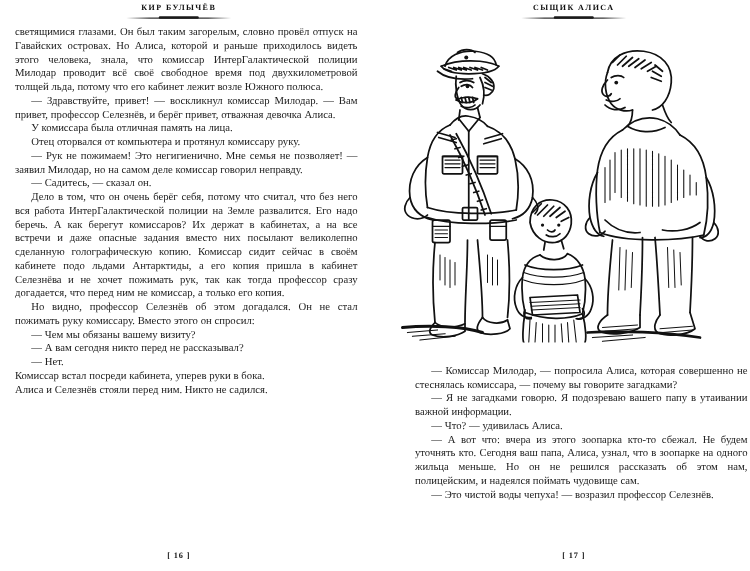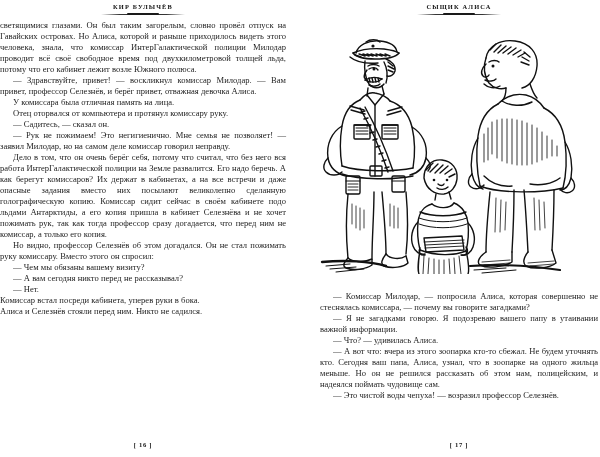--- a/index.html
+++ b/index.html
@@ -73,20 +73,21 @@
     line-height: 11.02px;
     text-align: justify;
     text-align-last: left;
     -webkit-hyphens: manual;
     hyphens: manual;
     word-spacing: 0.1px;
   }
   .textblock p {
     margin: 0;
     text-indent: 13px;
+    padding-left: 12px;
   }
   .textblock p.noindent { text-indent: 0; }
 
   .page-left .textblock { margin-top: 4px; }
   .page-right .textblock { margin-top: 17px; }
 
   
   .folio {
     position: absolute;
     bottom: 9px;
@@ -120,22 +121,22 @@
     <div class="runhead">
       <span>КИР БУЛЫЧЁВ</span>
       <div class="runrule"></div>
     </div>
 
     <div class="textblock">
       <p class="noindent">светящимися глазами. Он был таким загорелым, словно провёл отпуск на Гавайских островах. Но Алиса, которой и раньше приходилось видеть этого человека, знала, что комиссар ИнтерГалактической полиции Милодар проводит всё своё свободное время под двухкилометровой толщей льда, потому что его кабинет лежит возле Южного полюса.</p>
       <p>— Здравствуйте, привет! — воскликнул комиссар Милодар. — Вам привет, профессор Селезнёв, и берёг привет, отважная девочка Алиса.</p>
       <p>У комиссара была отличная память на лица.</p>
       <p>Отец оторвался от компьютера и протянул комиссару руку.</p>
+      <p>— Рук не пожимаем! Это негигиенично. Мне семья не позволяет! — заявил Милодар, но на самом деле комиссар говорил неправду.</p>
       <p>— Садитесь, — сказал он.</p>
-      <p>— Рук не пожимаем! Это негигиенично. Мне семья не позволяет! — заявил Милодар, но на самом деле комиссар говорил неправду.</p>
       <p>Дело в том, что он очень берёг себя, потому что считал, что без него вся работа ИнтерГалактической полиции на Земле развалится. Его надо беречь. А как берегут комиссаров? Их держат в кабинетах, а на все встречи и даже опасные задания вместо них посылают великолепно сделанную голографическую копию. Комиссар сидит сейчас в своём кабинете подо льдами Антарктиды, а его копия пришла в кабинет Селезнёва и не хочет пожимать рук, так как тогда профессор сразу догадается, что перед ним не комиссар, а только его копия.</p>
       <p>Но видно, профессор Селезнёв об этом догадался. Он не стал пожимать руку комиссару. Вместо этого он спросил:</p>
       <p>— Чем мы обязаны вашему визиту?</p>
       <p>— А вам сегодня никто перед не рассказывал?</p>
       <p>— Нет.</p>
       <p class="noindent">Комиссар встал посреди кабинета, уперев руки в бока.</p>
       <p class="noindent">Алиса и Селезнёв стояли перед ним. Никто не садился.</p>
     </div>
 
     <div class="folio">[ 16 ]</div>

